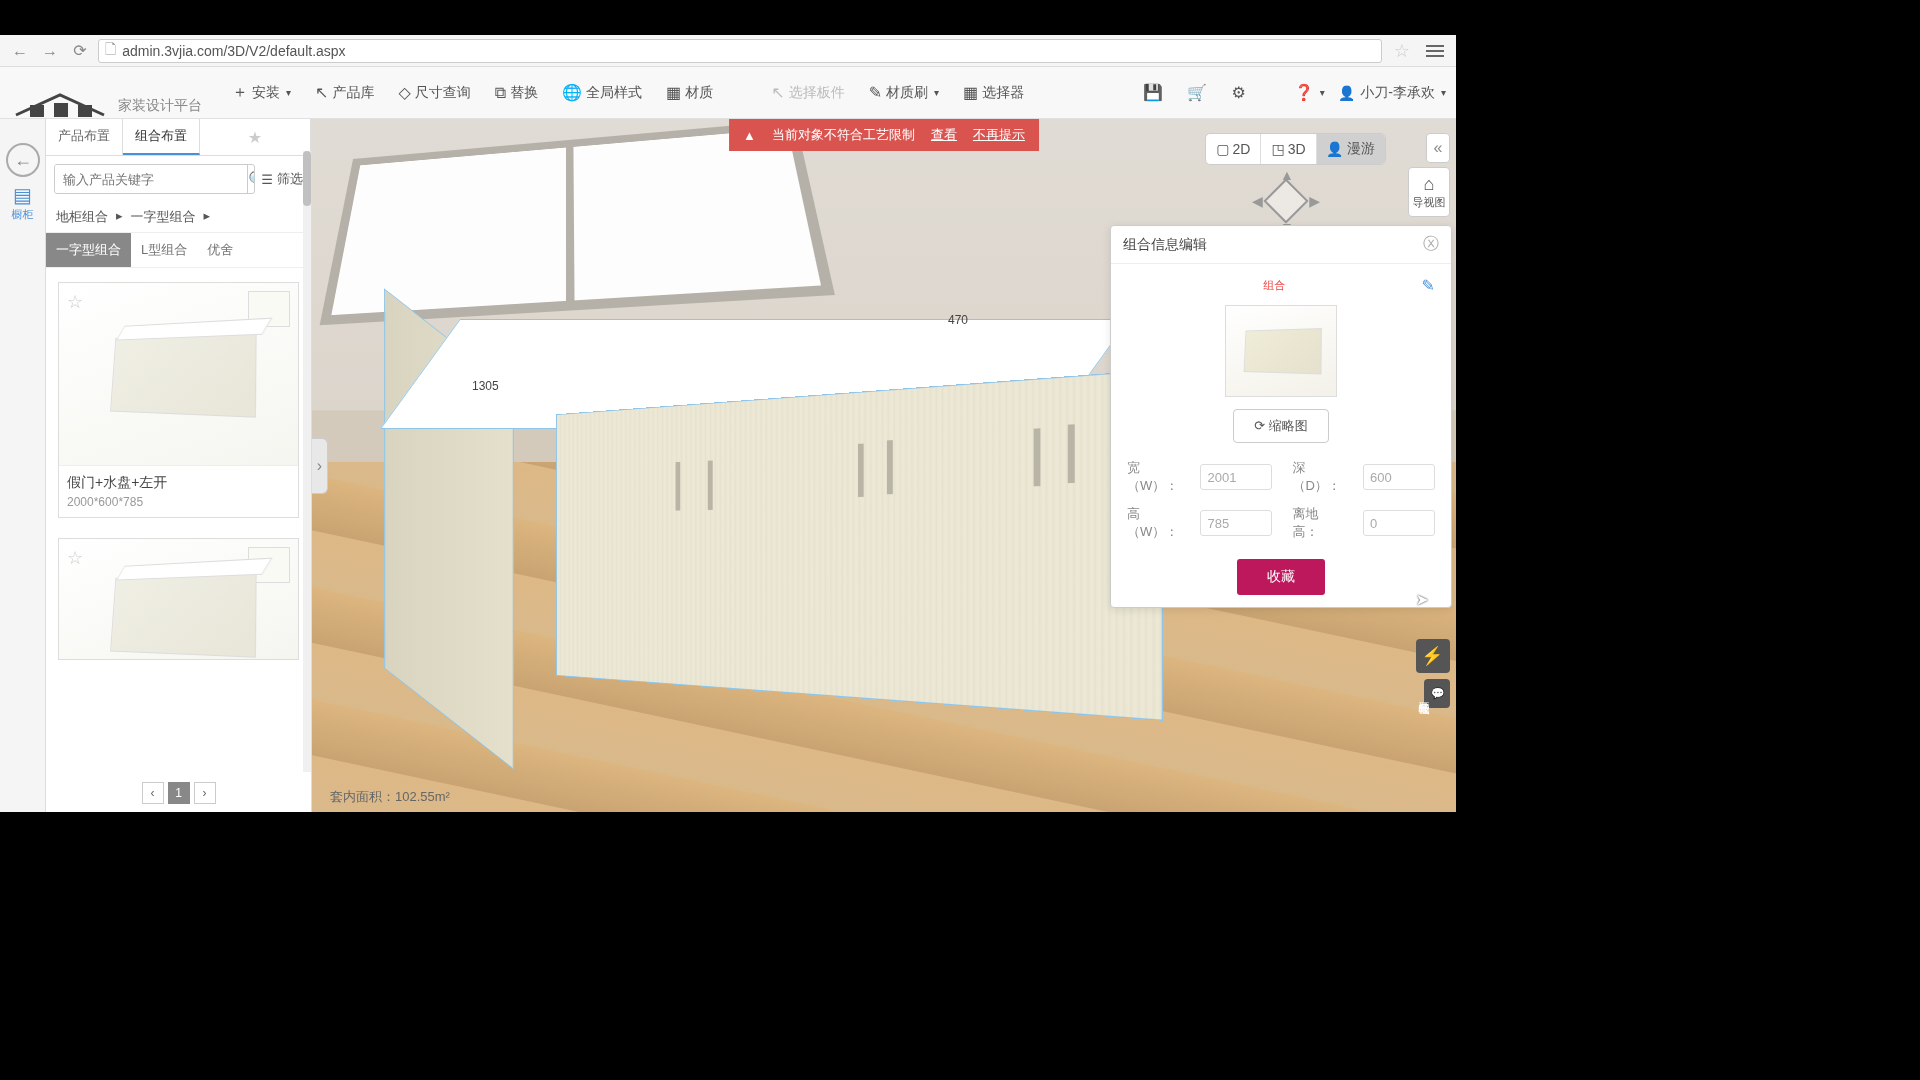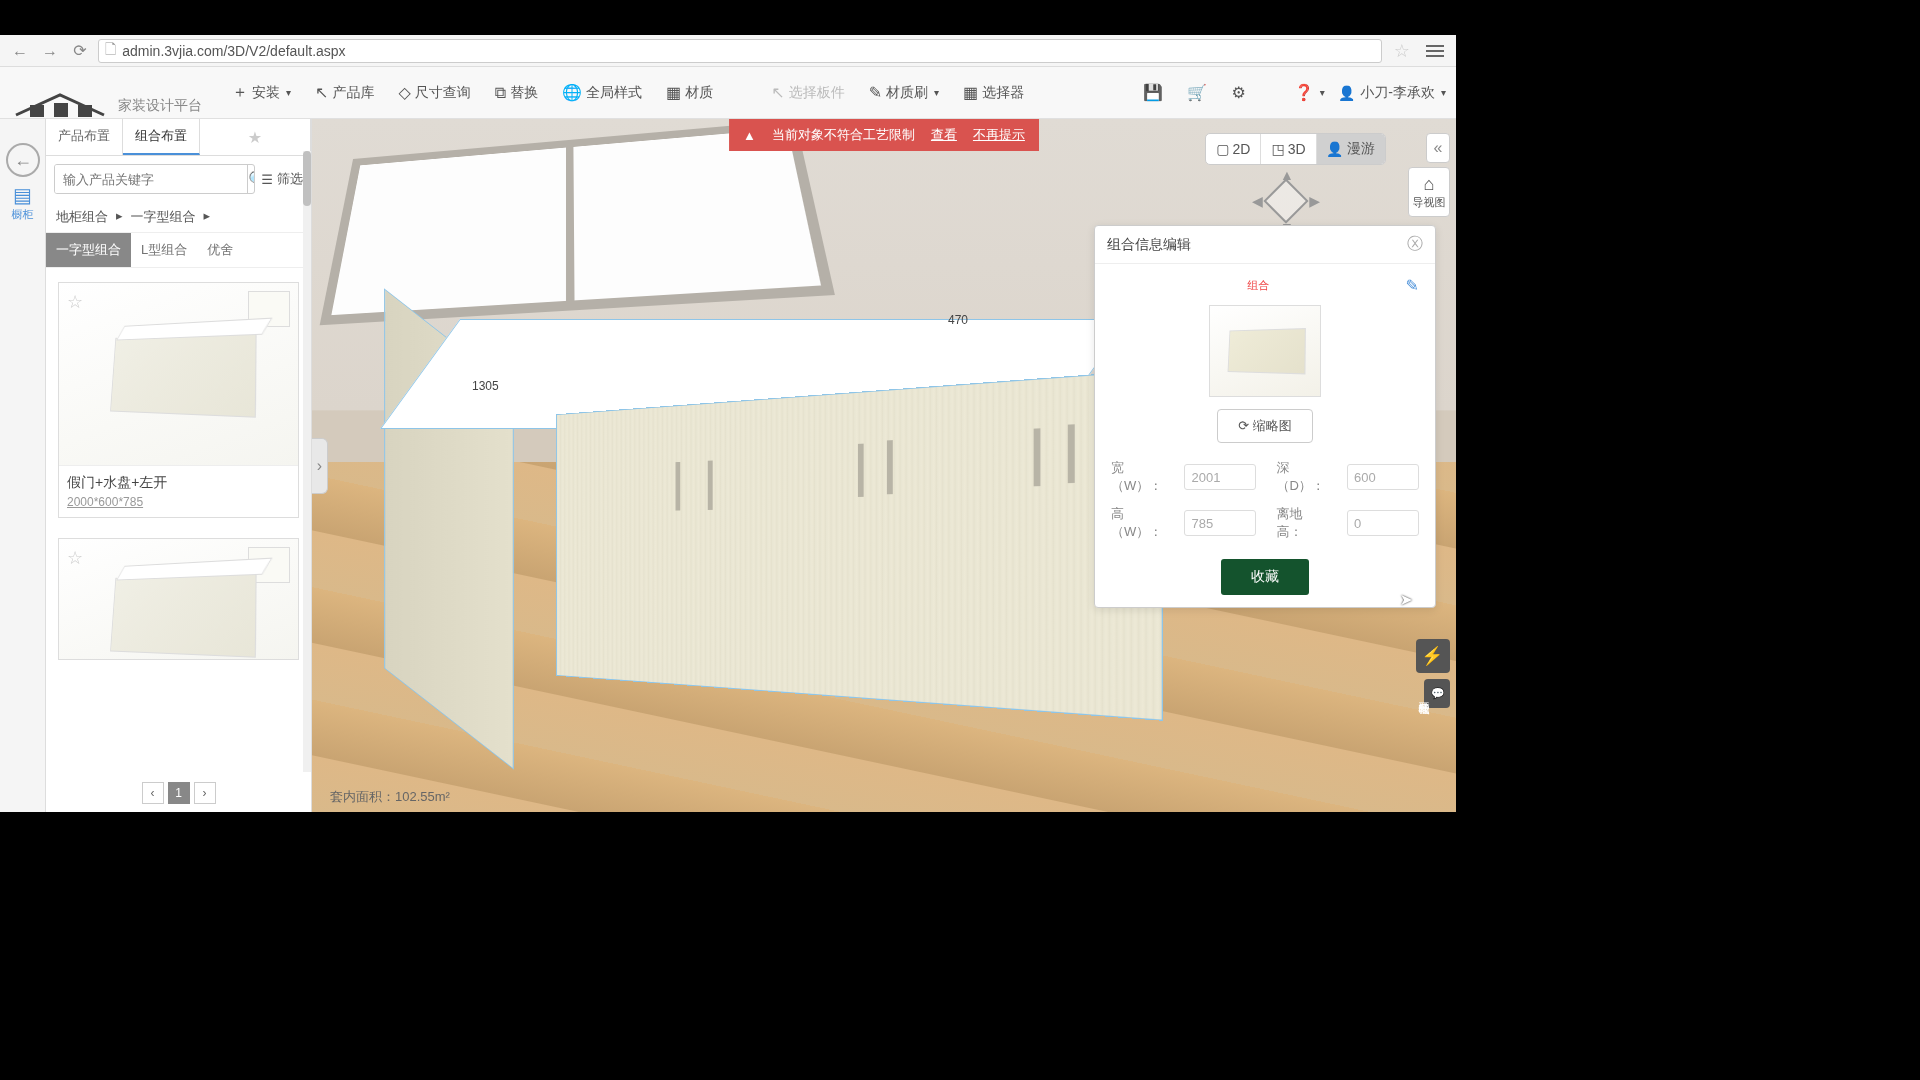--- a/index.html
+++ b/index.html
@@ -58,21 +58,21 @@
 
 .product-list { flex: 1; overflow: hidden; padding: 14px 12px; }
 .product-card { border: 1px solid #ddd; margin-bottom: 20px; background: #fff; }
 .card-img-area { height: 182px; position: relative; background: linear-gradient(160deg,#fff 0%,#f5f5f0 100%); display: flex; align-items: center; justify-content: center; }
 .card-star { position: absolute; top: 8px; left: 8px; color: #ccc; font-size: 18px; }
 .card-thumb { position: absolute; top: 8px; right: 8px; width: 42px; height: 36px; border: 1px solid #ddd; background: #fafaf5; }
 .cabinet-sketch { width: 150px; height: 80px; background: linear-gradient(135deg,#f0efe5 0%,#e8e6d8 100%); transform: perspective(300px) rotateY(-18deg) rotateX(8deg); border: 1px solid #ddd; position: relative; }
 .cabinet-sketch::before { content:''; position:absolute; top:-14px; left:0; right:-6px; height:14px; background:#fff; border:1px solid #ddd; transform: skewX(-30deg); transform-origin: bottom left; }
 .card-info { text-align: left; padding: 8px; border-top: 1px solid #eee; }
 .card-title { font-size: 14px; color: #444; margin-bottom: 3px; }
-.card-dims { font-size: 12px; color: #999; text-decoration: underline; }
+.card-dims { font-size: 12px; color: #999; }
 .pager { display: flex; justify-content: center; gap: 4px; padding: 8px; }
 .pager-btn { width: 22px; height: 22px; border: 1px solid #ccc; display: flex; align-items: center; justify-content: center; font-size: 12px; color: #666; cursor: pointer; }
 .pager-btn.active { background: #888; color: #fff; border-color: #888; }
 
 .collapse-handle { position: absolute; left: 312px; top: 50%; transform: translateY(-50%); width: 16px; height: 56px; background: #e8e8e8; border: 1px solid #ccc; border-left: none; display: flex; align-items: center; justify-content: center; color: #888; cursor: pointer; z-index: 4; border-radius: 0 6px 6px 0; }
 
 
 .viewport { flex: 1; position: relative; background: linear-gradient(180deg,#e0dbd4 0%,#dcd5cc 42%,#d4cabc 42.1%); overflow: hidden; }
 .floor { position: absolute; bottom: 0; left: 0; right: 0; height: 350px; background: repeating-linear-gradient(12deg,#d9b98a 0px,#deb887 55px,#c9a472 56px,#dcb57f 110px); transform-origin: top; }
 .wall-window { position: absolute; top: 0; left: 14px; width: 480px; height: 200px; background: #fdfdfd; border: 10px solid #b5b0a8; transform: perspective(700px) rotateX(32deg) rotateY(-8deg); }
@@ -96,34 +96,34 @@
 .view-opt.active { background: #d0d0d0; }
 .view-opt:last-child { border-right: none; }
 .nav-cube { position: absolute; top: 52px; right: 140px; width: 60px; height: 60px; z-index: 5; display:flex; align-items:center; justify-content:center; }
 .nav-diamond { width: 32px; height: 32px; border: 2px solid #999; transform: rotate(45deg); background: rgba(255,255,255,0.4); }
 .nav-arrow { position: absolute; color: #999; font-size: 14px; }
 .mini-toggle { position: absolute; top: 14px; right: 6px; width: 24px; height: 30px; border: 1px solid #ccc; background: #fff; display: flex; align-items: center; justify-content: center; cursor: pointer; z-index: 6; color: #888; border-radius: 4px; }
 .maps-btn { position: absolute; top: 48px; right: 6px; width: 42px; border: 1px solid #ccc; background: #fff; display: flex; flex-direction: column; align-items: center; padding: 6px 2px; font-size: 11px; color: #555; cursor: pointer; z-index: 6; border-radius: 4px; }
 .maps-btn .ico { font-size: 18px; }
 
 
-.right-panel { position: absolute; top: 106px; right: 20px; width: 342px; background: #fff; border: 1px solid #ccc; border-radius: 4px; z-index: 8; box-shadow: 0 2px 8px rgba(0,0,0,0.1); }
+.right-panel { position: absolute; top: 106px; right: 4px; width: 342px; background: #fff; border: 1px solid #ccc; border-radius: 4px; z-index: 8; box-shadow: 0 2px 8px rgba(0,0,0,0.1); }
 .panel-header { display: flex; justify-content: space-between; align-items: center; padding: 8px 12px; border-bottom: 1px solid #eee; font-size: 14px; color: #444; }
 .panel-close { color: #aaa; cursor: pointer; font-size: 16px; }
 .panel-body { padding: 12px 16px; }
 .panel-row1 { display: flex; justify-content: space-between; align-items: center; margin-bottom: 10px; }
 .panel-title2 { font-size: 11px; color: #ef4444; flex: 1; text-align: center; }
 .edit-ico { color: #4a90d9; cursor: pointer; }
 .preview-box { width: 112px; height: 92px; border: 1px solid #ddd; margin: 0 auto 12px; background: linear-gradient(160deg,#fff,#f3f1e8); display: flex; align-items: center; justify-content: center; }
 .preview-cab { width: 80px; height: 44px; background: linear-gradient(135deg,#efecd8,#e5e1cc); transform: perspective(200px) rotateY(-16deg) rotateX(6deg); border: 1px solid #ddd; }
 .thumb-btn { display: block; margin: 0 auto 16px; padding: 7px 20px; border: 1px solid #ccc; border-radius: 4px; background: #fff; font-size: 13px; color: #555; cursor: pointer; }
 .thumb-btn::before { content: '⟳ '; }
 .dim-grid { display: grid; grid-template-columns: auto 1fr auto 1fr; gap: 10px 20px; align-items: center; font-size: 13px; color: #888; margin-bottom: 18px; }
 .dim-input { width: 72px; height: 26px; border: 1px solid #ddd; border-radius: 3px; padding: 0 6px; font-size: 13px; color: #aaa; }
-.fav-btn { display: block; margin: 0 auto; padding: 9px 30px; background: #14532d; color: #fff; border: none; border-radius: 3px; font-size: 14px; cursor: pointer; position: relative; }
+.fav-btn { display: block; margin: 0 auto; padding: 9px 30px; background: #be185d; color: #fff; border: none; border-radius: 3px; font-size: 14px; cursor: pointer; position: relative; }
 .cursor-arrow { position: absolute; bottom: -2px; right: 22px; font-size: 16px; color: #fff; text-shadow: 0 0 2px #000; pointer-events: none; }
 
 
 .edge-widget { position: absolute; right: 6px; background: #555; color: #fff; border-radius: 4px; display: flex; flex-direction: column; align-items: center; padding: 6px 4px; font-size: 11px; cursor: pointer; z-index: 7; }
 .edge-bolt { top: 520px; width: 34px; height: 34px; justify-content: center; font-size: 18px; }
 .edge-feedback { top: 560px; width: 26px; writing-mode: vertical-rl; padding: 8px 4px; gap: 2px; }
 </style>
 </head>
 <body>
 

